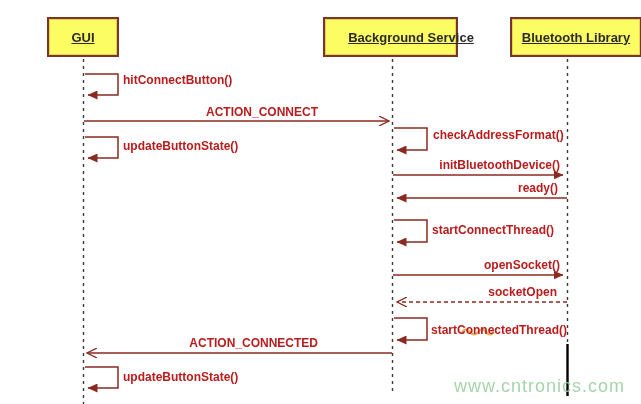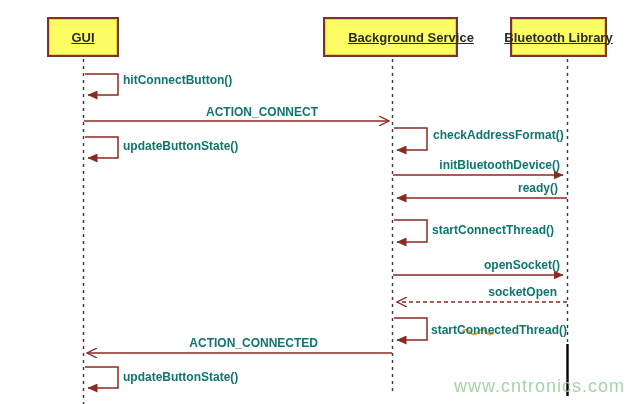--- a/index.html
+++ b/index.html
@@ -12,21 +12,21 @@
     background:#fcfc63;border:2px solid #7b342c;
     display:flex;align-items:center;justify-content:center;
     box-shadow:inset 0 0 0 1px #e8d44a;
   }
   .actor span{
     font-size:13px;font-weight:bold;text-decoration:underline;color:#2b2b2b;
     white-space:nowrap;
   }
   .msg-label{
     position:absolute;height:16px;line-height:16px;font-size:12px;font-weight:600;
-    color:#0f766e;white-space:nowrap;
+    color:#b91c1c;white-space:nowrap;
   }
   .msg-label.centered{text-align:right;}
   svg.layer{position:absolute;left:0;top:0;}
   .watermark{
     position:absolute;left:454px;top:376px;font-size:18px;letter-spacing:1px;
     color:rgba(150,205,155,0.85);white-space:nowrap;
   }
 </style>
 </head>
 <body>
@@ -75,21 +75,21 @@
 
     <path d="M462,332 q4,-5 8,0 t8,0 t8,0 t8,0" stroke="#e8a33d" stroke-width="2.2" fill="none" opacity="0.9"></path>
   </svg>
 
   <div class="actor" style="left:47px;width:72px;">
     <span>GUI</span>
   </div>
   <div class="actor" style="left:323px;width:135px;padding-left:41px;">
     <span>Background Service</span>
   </div>
-  <div class="actor" style="left:510px;width:97px;">
+  <div class="actor" style="left:510px;width:132px;">
     <span>Bluetooth Library</span>
   </div>
 
   <span class="msg-label" style="left:123px;top:72px;">hitConnectButton()</span>
   <span class="msg-label centered" style="left:158px;top:104px;width:160px;">ACTION_CONNECT</span>
   <span class="msg-label" style="left:123px;top:138px;">updateButtonState()</span>
   <span class="msg-label" style="left:433px;top:127px;">checkAddressFormat()</span>
   <span class="msg-label centered" style="left:400px;top:157px;width:160px;">initBluetoothDevice()</span>
   <span class="msg-label centered" style="left:398px;top:180px;width:160px;">ready()</span>
   <span class="msg-label" style="left:432px;top:222px;">startConnectThread()</span>

